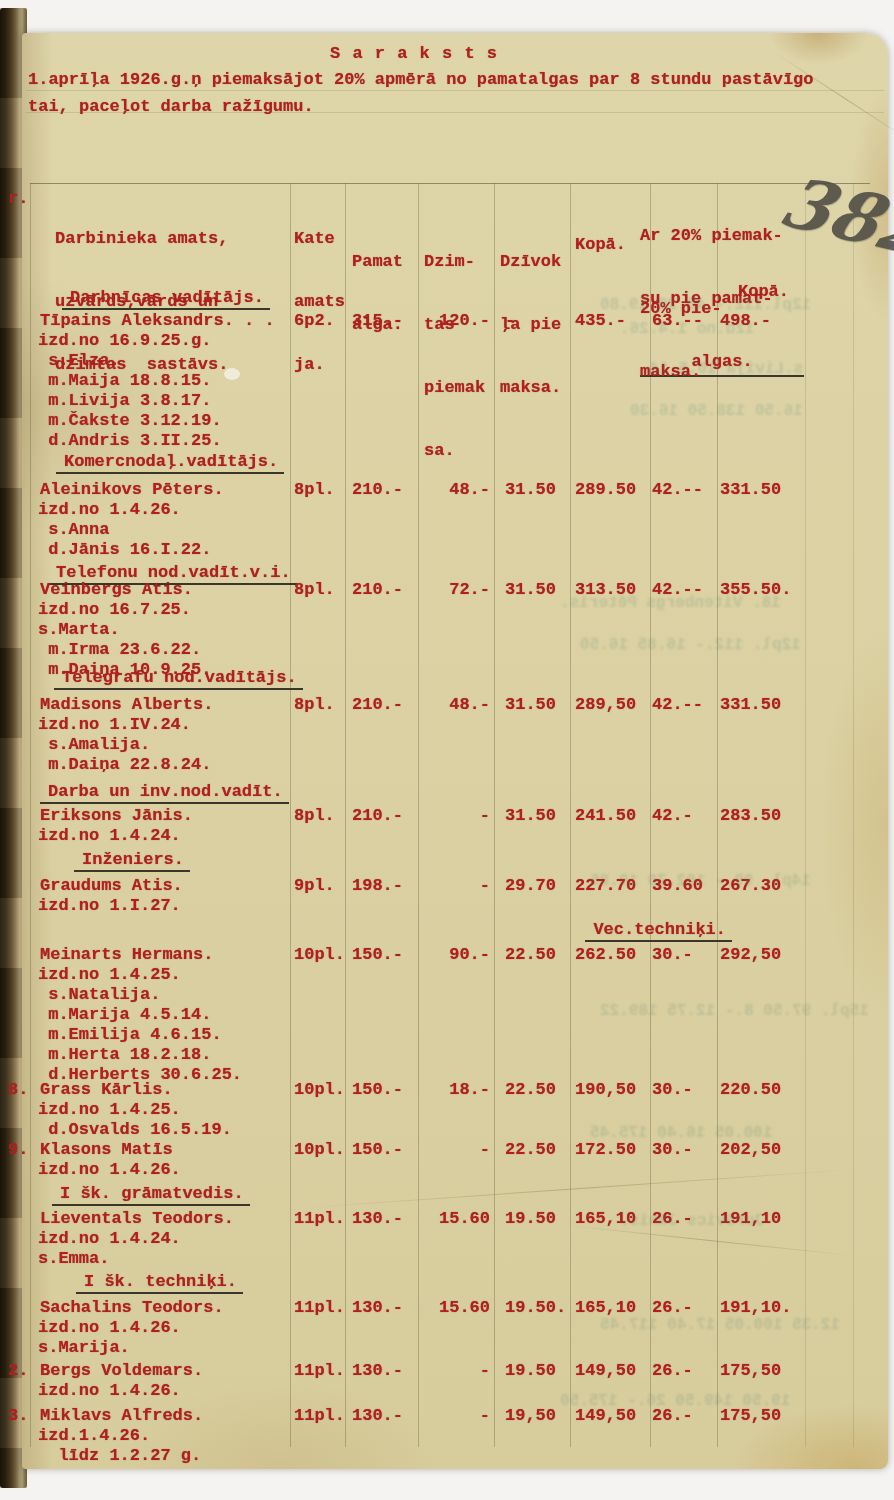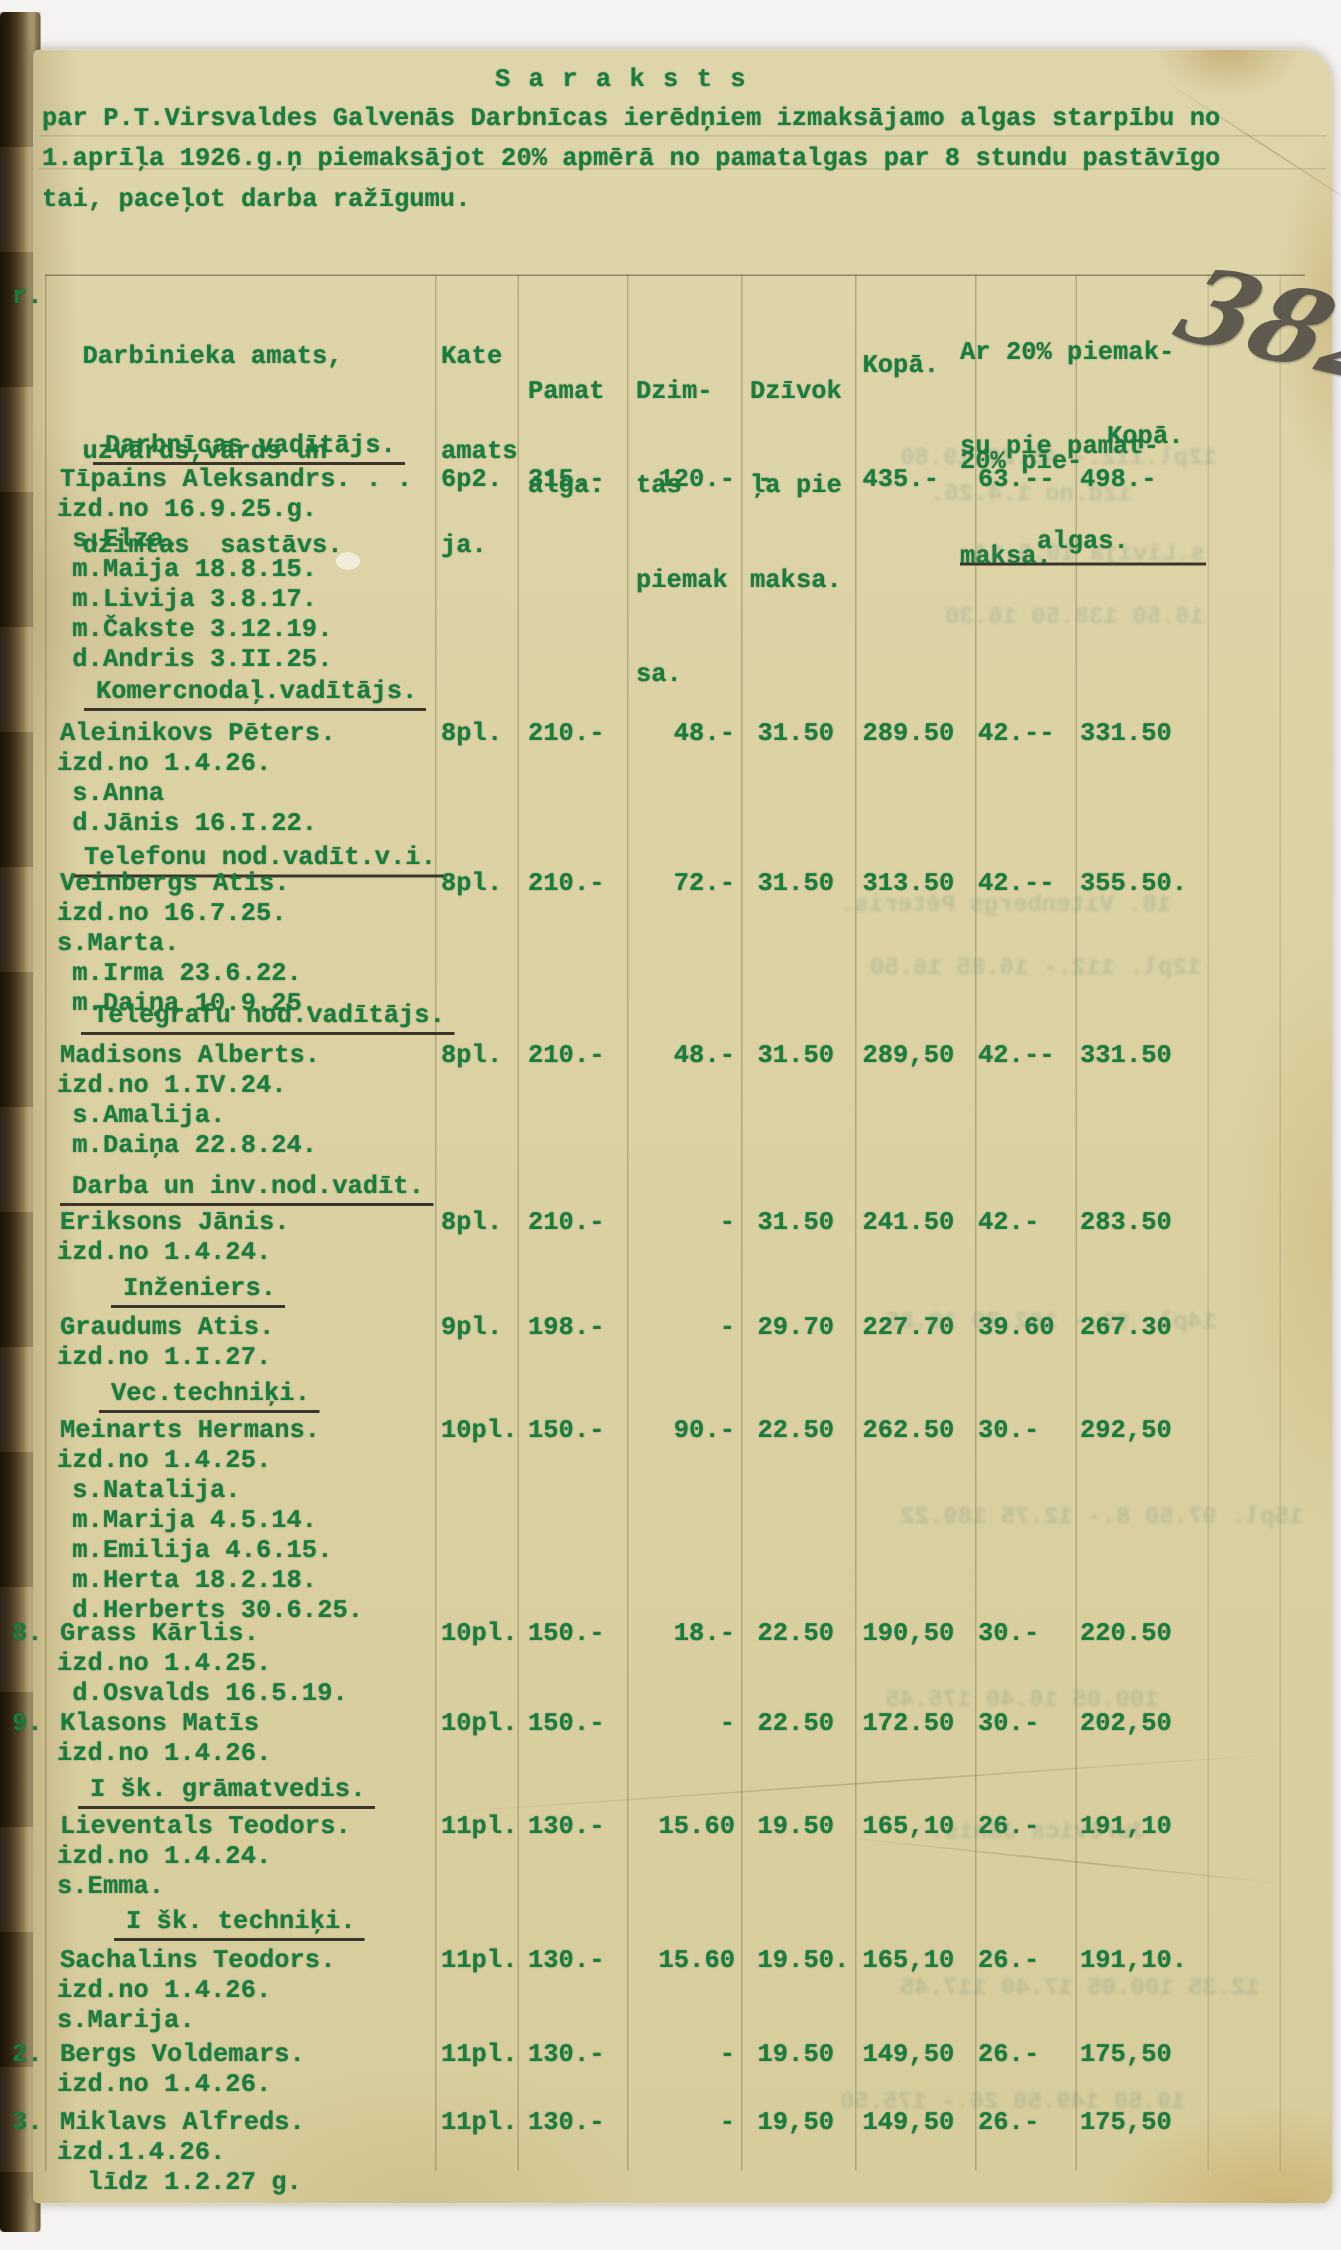--- a/index.html
+++ b/index.html
@@ -24,21 +24,21 @@
       linear-gradient(90deg,rgba(130,100,50,.22) 0%,rgba(130,100,50,0) 3.5%),
       linear-gradient(180deg,#ded5aa 0%,#dbd1a2 45%,#d7cc9c 100%);}
   .crease{position:absolute;background:linear-gradient(90deg,rgba(255,255,255,0),rgba(120,100,55,.35),rgba(255,255,255,0));height:1px;}
   .spot{position:absolute;background:#f1ecd9;border-radius:50%;}
   
   .vline{position:absolute;top:183px;height:1264px;width:1px;background:rgba(106,100,64,.38);}
   .vline.faint{background:rgba(106,100,64,.20);}
   .hline{position:absolute;height:1px;background:rgba(80,75,50,.55);}
   .hline.faint{background:rgba(106,100,64,.18);}
   
-  .tw{position:absolute;color:#15803d;font-weight:700;font-size:17px;line-height:20px;
+  .tw{position:absolute;color:#b91c1c;font-weight:700;font-size:17px;line-height:20px;
       white-space:pre;text-shadow:0 0 1px rgba(52,48,40,.55);}
   .doc-title{letter-spacing:1px;}
   .intro div{height:27px;}
   .hcell div{height:23px;}
   .grp-underline{border-bottom:2px solid #3a362c;width:240px;}
   .algas{width:164px;text-align:center;border-bottom:2px solid #3a362c;}
   .section span{border-bottom:2px solid #3a362c;padding:0 6px 1px 8px;margin-left:-8px;}
   .row span{position:absolute;white-space:pre;}
   .rnum{left:8px;}
   .rname{left:40px;}
@@ -80,21 +80,21 @@
       <div class="vline" style="left: 418px;"></div>
       <div class="vline" style="left: 494px;"></div>
       <div class="vline" style="left: 570px;"></div>
       <div class="vline" style="left: 650px;"></div>
       <div class="vline" style="left: 717px;"></div>
       <div class="vline faint" style="left: 805px;"></div>
       <div class="vline faint" style="left: 853px;"></div>
     </div>
 
   <div class="tw doc-title" style="left:330px;top:44px;">S a r a k s t s</div>
-  <div class="tw intro" style="left:28px;top:70px;" id="intro"><div>par P.T.Virsvaldes Galvenās Darbnīcas ierēdņiem izmaksājamo algas starpību no</div><div>1.aprīļa 1926.g.ņ piemaksājot 20% apmērā no pamatalgas par 8 stundu pastāvīgo</div><div>tai, paceļot darba ražīgumu.</div></div>
+  <div class="tw intro" style="left:28px;top:70px;" id="intro"><div>1.aprīļa 1926.g.ņ piemaksājot 20% apmērā no pamatalgas par 8 stundu pastāvīgo</div><div>tai, paceļot darba ražīgumu.</div></div>
 
   <div class="tw hcell" style="left:8px;top:189px;"><div>r.</div></div>
   <div class="tw hcell" style="left:55px;top:189px;">
     <div>Darbinieka amats,</div>
     <div>uzvārds,vārds un</div>
     <div>dzimtas  sastāvs.</div>
   </div>
   <div class="tw hcell" style="left:294px;top:189px;">
     <div>Kate</div>
     <div>amats</div>
@@ -133,21 +133,21 @@
       <div class="tw section" style="left: 0px; top: 452px; width: 894px; position: absolute;"><span style="margin-left: 56px;">Komercnodaļ.vadītājs.</span></div>
       <div class="tw row" style="left: 0px; top: 480px; width: 894px; position: absolute;"><span class="rname">Aleinikovs Pēters.</span><span class="c-kate">8pl.</span><span class="c-pamat">210.-</span><span class="c-dzim">48.-</span><span class="c-dzivok">31.50</span><span class="c-kopa1">289.50</span><span class="c-piem">42.--</span><span class="c-kopa2">331.50</span><div class="detail" style="top: 20px;">izd.no 1.4.26.</div><div class="detail" style="top: 40px;"> s.Anna</div><div class="detail" style="top: 60px;"> d.Jānis 16.I.22.</div></div>
       <div class="tw section" style="left: 0px; top: 563px; width: 894px; position: absolute;"><span style="margin-left: 48px;">Telefonu nod.vadīt.v.i.</span></div>
       <div class="tw row" style="left: 0px; top: 580px; width: 894px; position: absolute;"><span class="rname">Veinbergs Atis.</span><span class="c-kate">8pl.</span><span class="c-pamat">210.-</span><span class="c-dzim">72.-</span><span class="c-dzivok">31.50</span><span class="c-kopa1">313.50</span><span class="c-piem">42.--</span><span class="c-kopa2">355.50.</span><div class="detail" style="top: 20px;">izd.no 16.7.25.</div><div class="detail" style="top: 40px;">s.Marta.</div><div class="detail" style="top: 60px;"> m.Irma 23.6.22.</div><div class="detail" style="top: 80px;"> m.Daiņa 10.9.25.</div></div>
       <div class="tw section" style="left: 0px; top: 668px; width: 894px; position: absolute;"><span style="margin-left: 54px;">Telegrafu nod.vadītājs.</span></div>
       <div class="tw row" style="left: 0px; top: 695px; width: 894px; position: absolute;"><span class="rname">Madisons Alberts.</span><span class="c-kate">8pl.</span><span class="c-pamat">210.-</span><span class="c-dzim">48.-</span><span class="c-dzivok">31.50</span><span class="c-kopa1">289,50</span><span class="c-piem">42.--</span><span class="c-kopa2">331.50</span><div class="detail" style="top: 20px;">izd.no 1.IV.24.</div><div class="detail" style="top: 40px;"> s.Amalija.</div><div class="detail" style="top: 60px;"> m.Daiņa 22.8.24.</div></div>
       <div class="tw section" style="left: 0px; top: 782px; width: 894px; position: absolute;"><span style="margin-left: 40px;">Darba un inv.nod.vadīt.</span></div>
       <div class="tw row" style="left: 0px; top: 806px; width: 894px; position: absolute;"><span class="rname">Eriksons Jānis.</span><span class="c-kate">8pl.</span><span class="c-pamat">210.-</span><span class="c-dzim">-</span><span class="c-dzivok">31.50</span><span class="c-kopa1">241.50</span><span class="c-piem">42.-</span><span class="c-kopa2">283.50</span><div class="detail" style="top: 20px;">izd.no 1.4.24.</div></div>
       <div class="tw section" style="left: 0px; top: 850px; width: 894px; position: absolute;"><span style="margin-left: 74px;">Inženiers.</span></div>
       <div class="tw row" style="left: 0px; top: 876px; width: 894px; position: absolute;"><span class="rname">Graudums Atis.</span><span class="c-kate">9pl.</span><span class="c-pamat">198.-</span><span class="c-dzim">-</span><span class="c-dzivok">29.70</span><span class="c-kopa1">227.70</span><span class="c-piem">39.60</span><span class="c-kopa2">267.30</span><div class="detail" style="top: 20px;">izd.no 1.I.27.</div></div>
-      <div class="tw section" style="left: 0px; top: 920px; width: 732px; position: absolute;"><span style="margin-left: 66px;">Vec.techniķi.</span></div>
+      <div class="tw section" style="left: 0px; top: 920px; width: 732px; position: absolute; text-align: right;"><span style="margin-left: 66px;">Vec.techniķi.</span></div>
       <div class="tw row" style="left: 0px; top: 945px; width: 894px; position: absolute;"><span class="rname">Meinarts Hermans.</span><span class="c-kate">10pl.</span><span class="c-pamat">150.-</span><span class="c-dzim">90.-</span><span class="c-dzivok">22.50</span><span class="c-kopa1">262.50</span><span class="c-piem">30.-</span><span class="c-kopa2">292,50</span><div class="detail" style="top: 20px;">izd.no 1.4.25.</div><div class="detail" style="top: 40px;"> s.Natalija.</div><div class="detail" style="top: 60px;"> m.Marija 4.5.14.</div><div class="detail" style="top: 80px;"> m.Emilija 4.6.15.</div><div class="detail" style="top: 100px;"> m.Herta 18.2.18.</div><div class="detail" style="top: 120px;"> d.Herberts 30.6.25.</div></div>
       <div class="tw row" style="left: 0px; top: 1080px; width: 894px; position: absolute;"><span class="rnum">8.</span><span class="rname">Grass Kārlis.</span><span class="c-kate">10pl.</span><span class="c-pamat">150.-</span><span class="c-dzim">18.-</span><span class="c-dzivok">22.50</span><span class="c-kopa1">190,50</span><span class="c-piem">30.-</span><span class="c-kopa2">220.50</span><div class="detail" style="top: 20px;">izd.no 1.4.25.</div><div class="detail" style="top: 40px;"> d.Osvalds 16.5.19.</div></div>
       <div class="tw row" style="left: 0px; top: 1140px; width: 894px; position: absolute;"><span class="rnum">9.</span><span class="rname">Klasons Matīs</span><span class="c-kate">10pl.</span><span class="c-pamat">150.-</span><span class="c-dzim">-</span><span class="c-dzivok">22.50</span><span class="c-kopa1">172.50</span><span class="c-piem">30.-</span><span class="c-kopa2">202,50</span><div class="detail" style="top: 20px;">izd.no 1.4.26.</div></div>
       <div class="tw section" style="left: 0px; top: 1184px; width: 894px; position: absolute;"><span style="margin-left: 52px;">I šk. grāmatvedis.</span></div>
       <div class="tw row" style="left: 0px; top: 1209px; width: 894px; position: absolute;"><span class="rname">Lieventals Teodors.</span><span class="c-kate">11pl.</span><span class="c-pamat">130.-</span><span class="c-dzim">15.60</span><span class="c-dzivok">19.50</span><span class="c-kopa1">165,10</span><span class="c-piem">26.-</span><span class="c-kopa2">191,10</span><div class="detail" style="top: 20px;">izd.no 1.4.24.</div><div class="detail" style="top: 40px;">s.Emma.</div></div>
       <div class="tw section" style="left: 0px; top: 1272px; width: 894px; position: absolute;"><span style="margin-left: 76px;">I šk. techniķi.</span></div>
       <div class="tw row" style="left: 0px; top: 1298px; width: 894px; position: absolute;"><span class="rname">Sachalins Teodors.</span><span class="c-kate">11pl.</span><span class="c-pamat">130.-</span><span class="c-dzim">15.60</span><span class="c-dzivok">19.50.</span><span class="c-kopa1">165,10</span><span class="c-piem">26.-</span><span class="c-kopa2">191,10.</span><div class="detail" style="top: 20px;">izd.no 1.4.26.</div><div class="detail" style="top: 40px;">s.Marija.</div></div>
       <div class="tw row" style="left: 0px; top: 1361px; width: 894px; position: absolute;"><span class="rnum">2.</span><span class="rname">Bergs Voldemars.</span><span class="c-kate">11pl.</span><span class="c-pamat">130.-</span><span class="c-dzim">-</span><span class="c-dzivok">19.50</span><span class="c-kopa1">149,50</span><span class="c-piem">26.-</span><span class="c-kopa2">175,50</span><div class="detail" style="top: 20px;">izd.no 1.4.26.</div></div>
       <div class="tw row" style="left: 0px; top: 1406px; width: 894px; position: absolute;"><span class="rnum">3.</span><span class="rname">Miklavs Alfreds.</span><span class="c-kate">11pl.</span><span class="c-pamat">130.-</span><span class="c-dzim">-</span><span class="c-dzivok">19,50</span><span class="c-kopa1">149,50</span><span class="c-piem">26.-</span><span class="c-kopa2">175,50</span><div class="detail" style="top: 20px;">izd.1.4.26.</div><div class="detail" style="top: 40px;">  līdz 1.2.27 g.</div></div>
     </div>

